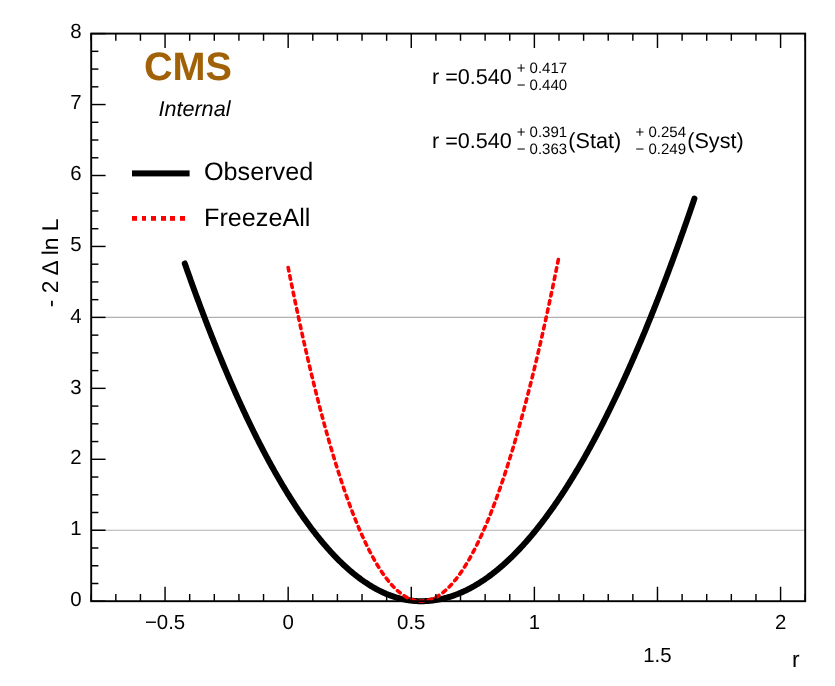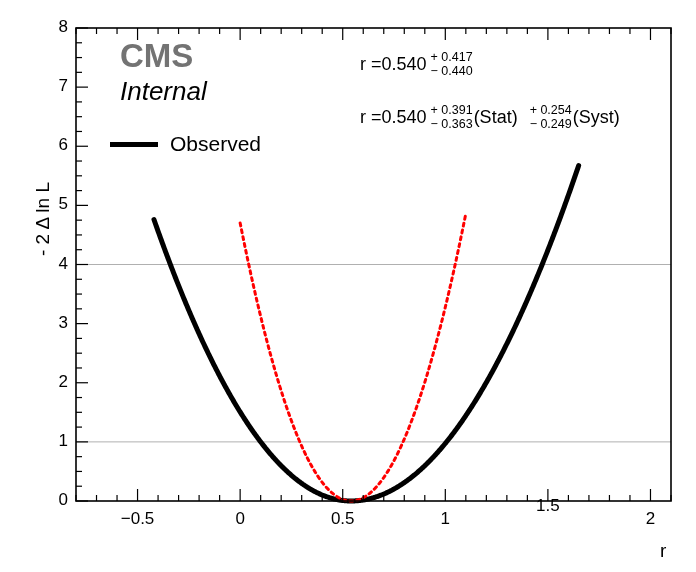--- a/index.html
+++ b/index.html
@@ -61,28 +61,29 @@
   #cms-block {
     position: absolute;
     left: 120px;
     top: 38px;
   }
   #cms-main {
     font-size: 33px;
     font-weight: bold;
     letter-spacing: 0px;
     line-height: 36px;
-    color: #737373;
+    color: #a16207;
   }
   #cms-sub {
-    font-size: 26px;
+    font-size: 18px;
     font-style: italic;
     line-height: 30px;
     color: #000;
     margin-top: 2px;
+    margin-left: 12px;
   }
   .legend-entry {
     position: absolute;
     display: flex;
     align-items: center;
     height: 24px;
   }
   #legend-observed { left: 110px; top: 132px; }
   #legend-freezeall { left: 110px; top: 170px; }
   .legend-sample {
@@ -260,21 +261,21 @@
     <div id="ylabel">- 2 Δ ln L</div>
   </div>
 
   <div id="xlabel" class="axis-title">r</div>
 
   <div id="ticklabels-x">
       <div class="ticklabel" style="width: 60px; left: 107.552px; top: 509px;">−0.5</div>
       <div class="ticklabel" style="width: 60px; left: 210.138px; top: 509px;">0</div>
       <div class="ticklabel" style="width: 60px; left: 312.724px; top: 509px;">0.5</div>
       <div class="ticklabel" style="width: 60px; left: 415.31px; top: 509px;">1</div>
-      <div class="ticklabel" style="width: 60px; left: 517.897px; top: 496px;">1.5</div>
+      <div class="ticklabel" style="width: 60px; left: 517.897px; top: 537px;">1.5</div>
       <div class="ticklabel" style="width: 60px; left: 620.483px; top: 509px;">2</div>
     </div>
   <div id="ticklabels-y">
       <div class="ticklabel" style="width: 30px; text-align: right; left: 38px; top: 490px;">0</div>
       <div class="ticklabel" style="width: 30px; text-align: right; left: 38px; top: 430.875px;">1</div>
       <div class="ticklabel" style="width: 30px; text-align: right; left: 38px; top: 371.75px;">2</div>
       <div class="ticklabel" style="width: 30px; text-align: right; left: 38px; top: 312.625px;">3</div>
       <div class="ticklabel" style="width: 30px; text-align: right; left: 38px; top: 253.5px;">4</div>
       <div class="ticklabel" style="width: 30px; text-align: right; left: 38px; top: 194.375px;">5</div>
       <div class="ticklabel" style="width: 30px; text-align: right; left: 38px; top: 135.25px;">6</div>
@@ -287,20 +288,26 @@
     <div id="cms-sub">Internal</div>
   </div>
 
   <div id="legend-observed" class="legend-entry">
     <span class="legend-sample">
       <span class="solid-line"></span>
     </span>
     <span class="legend-text">Observed</span>
   </div>
 
+  <div id="legend-freezeall" class="legend-entry">
+    <span class="legend-sample">
+      <span class="dotted-line"></span>
+    </span>
+    <span class="legend-text">FreezeAll</span>
+  </div>
 
   <div id="annot-1" class="annot">
     <span class="annot-val">r = </span>
       <span class="annot-val">0.540</span>
     <span class="err-stack">
       <span class="err-up">+ 0.417</span>
       <span class="err-dn">− 0.440</span>
     </span>
   </div>
 

